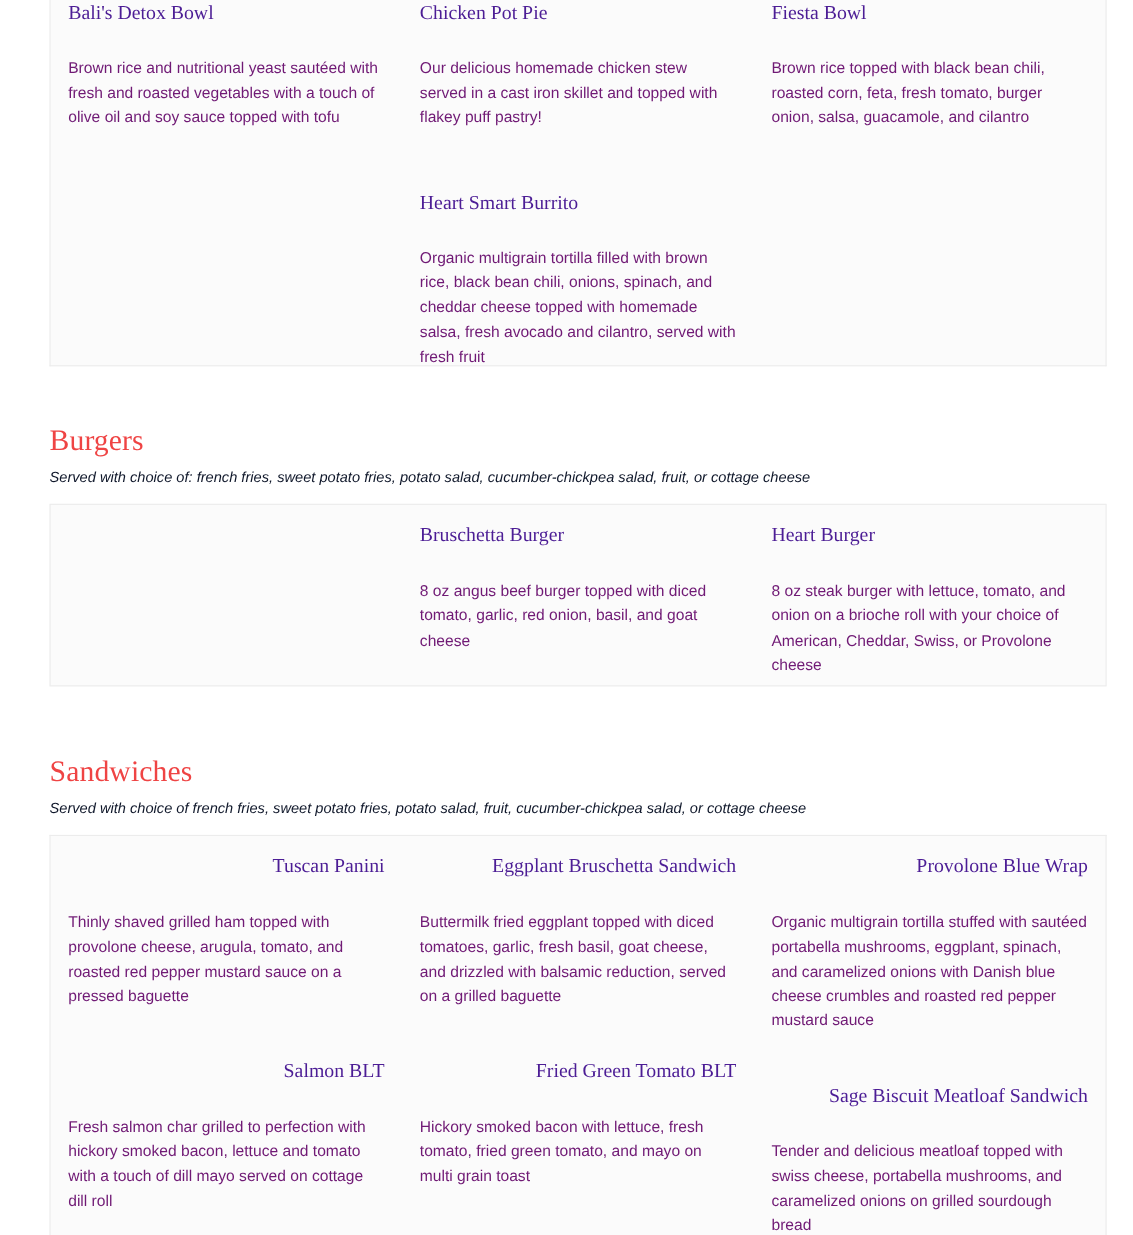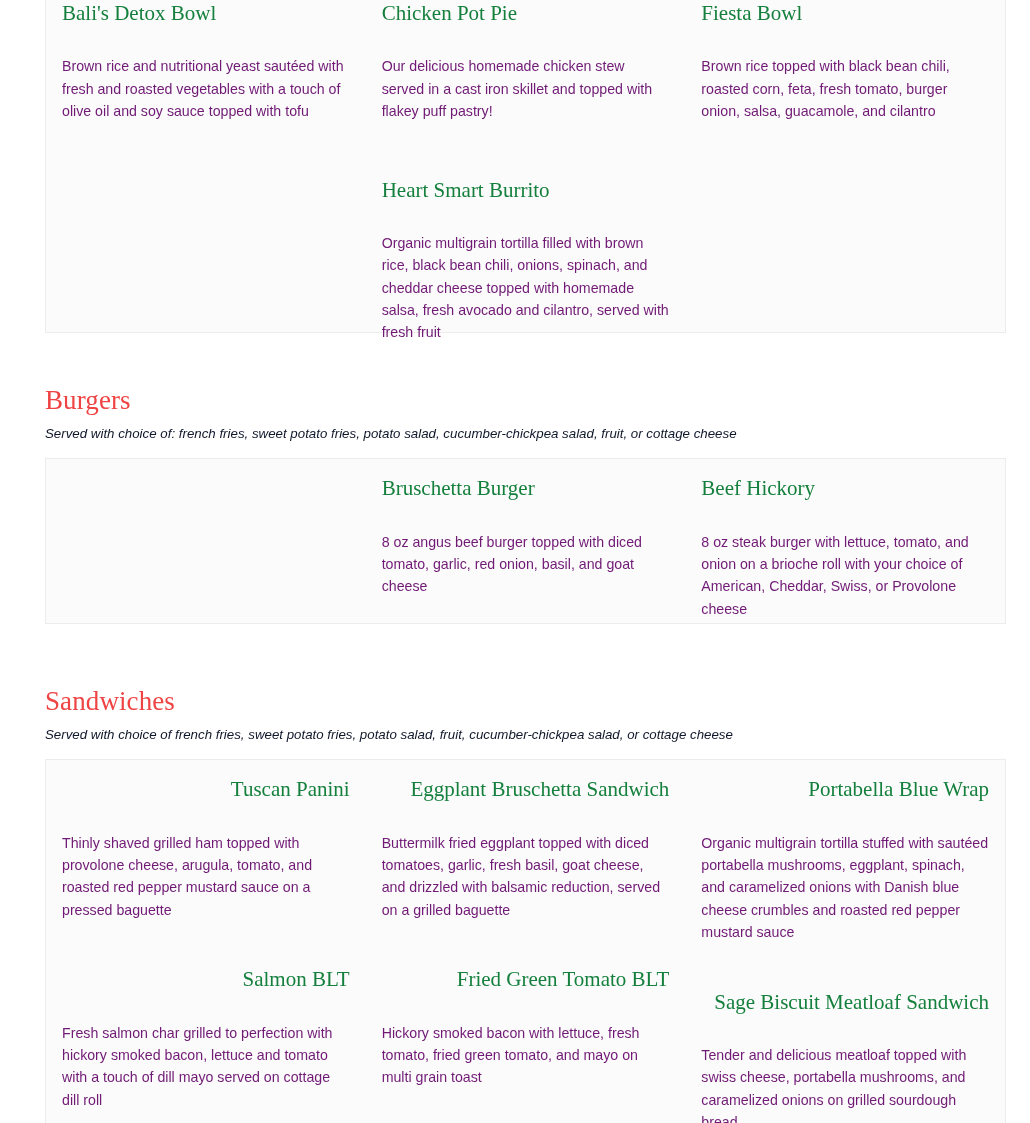--- a/index.html
+++ b/index.html
@@ -64,24 +64,24 @@
     grid-template-columns: 1fr 1fr 1fr;
   }
 
   .menu-cell {
     padding: 16px 16px 18px 16px;
     min-height: 10px;
   }
 
   .item-title {
     font-family: "Liberation Serif", serif;
-    font-size: 21px;
+    font-size: 18px;
     font-weight: 400;
     line-height: 1.3;
-    color: #15803d;
+    color: #4c1d95;
     margin-bottom: 26px;
   }
 
   .item-desc {
     font-family: "Liberation Sans", sans-serif;
     font-size: 14.2px;
     line-height: 22.4px;
     color: #701a75;
   }
 
@@ -200,21 +200,21 @@
 
         <div class="menu-cell">
           <div class="item-block">
             <div class="item-title">Bruschetta Burger</div>
             <div class="item-desc">8 oz angus beef burger topped with diced tomato, garlic, red onion, basil, and goat cheese</div>
           </div>
         </div>
 
         <div class="menu-cell">
           <div class="item-block">
-            <div class="item-title">Beef Hickory</div>
+            <div class="item-title">Heart Burger</div>
             <div class="item-desc">8 oz steak burger with lettuce, tomato, and onion on a brioche roll with your choice of American, Cheddar, Swiss, or Provolone cheese</div>
           </div>
         </div>
 
       </div>
     </div>
   </div>
 
   <div id="section-sandwiches">
     <div class="section-head">
@@ -242,21 +242,21 @@
             <div class="item-desc">Buttermilk fried eggplant topped with diced tomatoes, garlic, fresh basil, goat cheese, and drizzled with balsamic reduction, served on a grilled baguette</div>
           </div>
           <div class="item-block">
             <div class="item-title">Fried Green Tomato BLT</div>
             <div class="item-desc">Hickory smoked bacon with lettuce, fresh tomato, fried green tomato, and mayo on multi grain toast</div>
           </div>
         </div>
 
         <div class="menu-cell">
           <div class="item-block">
-            <div class="item-title">Portabella Blue Wrap</div>
+            <div class="item-title">Provolone Blue Wrap</div>
             <div class="item-desc">Organic multigrain tortilla stuffed with sautéed portabella mushrooms, eggplant, spinach, and caramelized onions with Danish blue cheese crumbles and roasted red pepper mustard sauce</div>
           </div>
           <div class="item-block">
             <div class="item-title">Sage Biscuit Meatloaf Sandwich</div>
             <div class="item-desc">Tender and delicious meatloaf topped with swiss cheese, portabella mushrooms, and caramelized onions on grilled sourdough bread</div>
           </div>
         </div>
 
       </div>
     </div>

